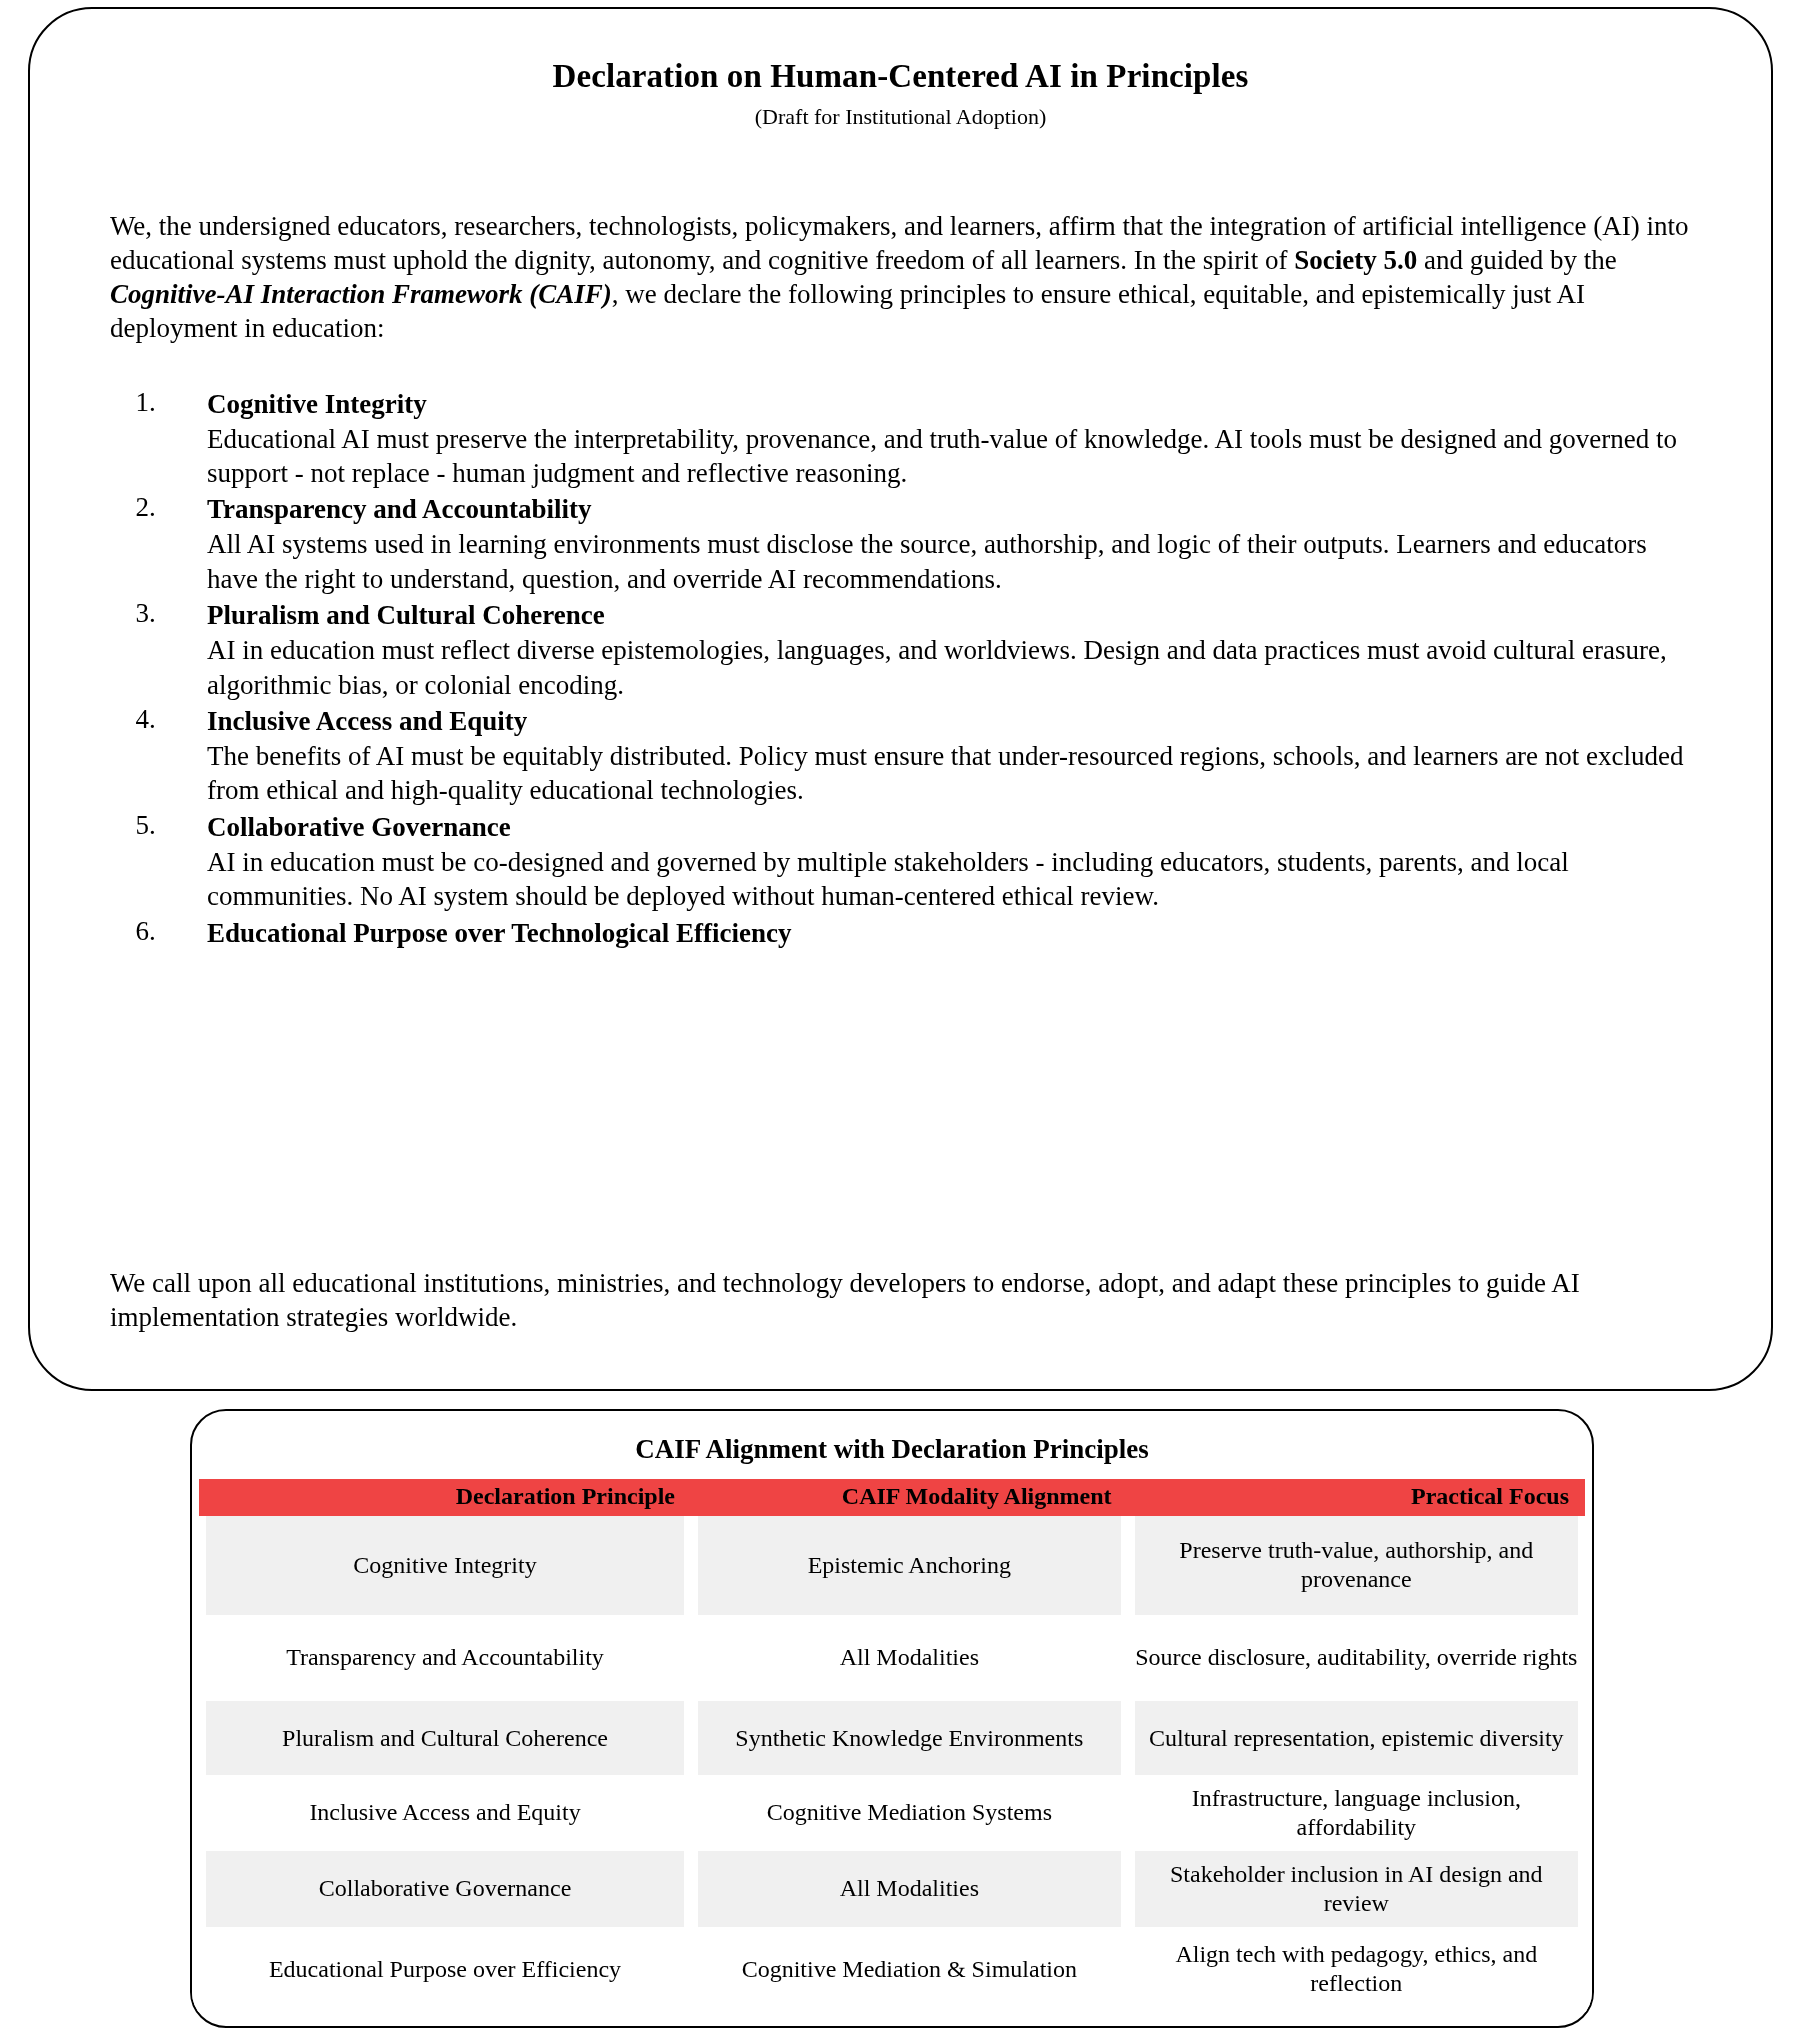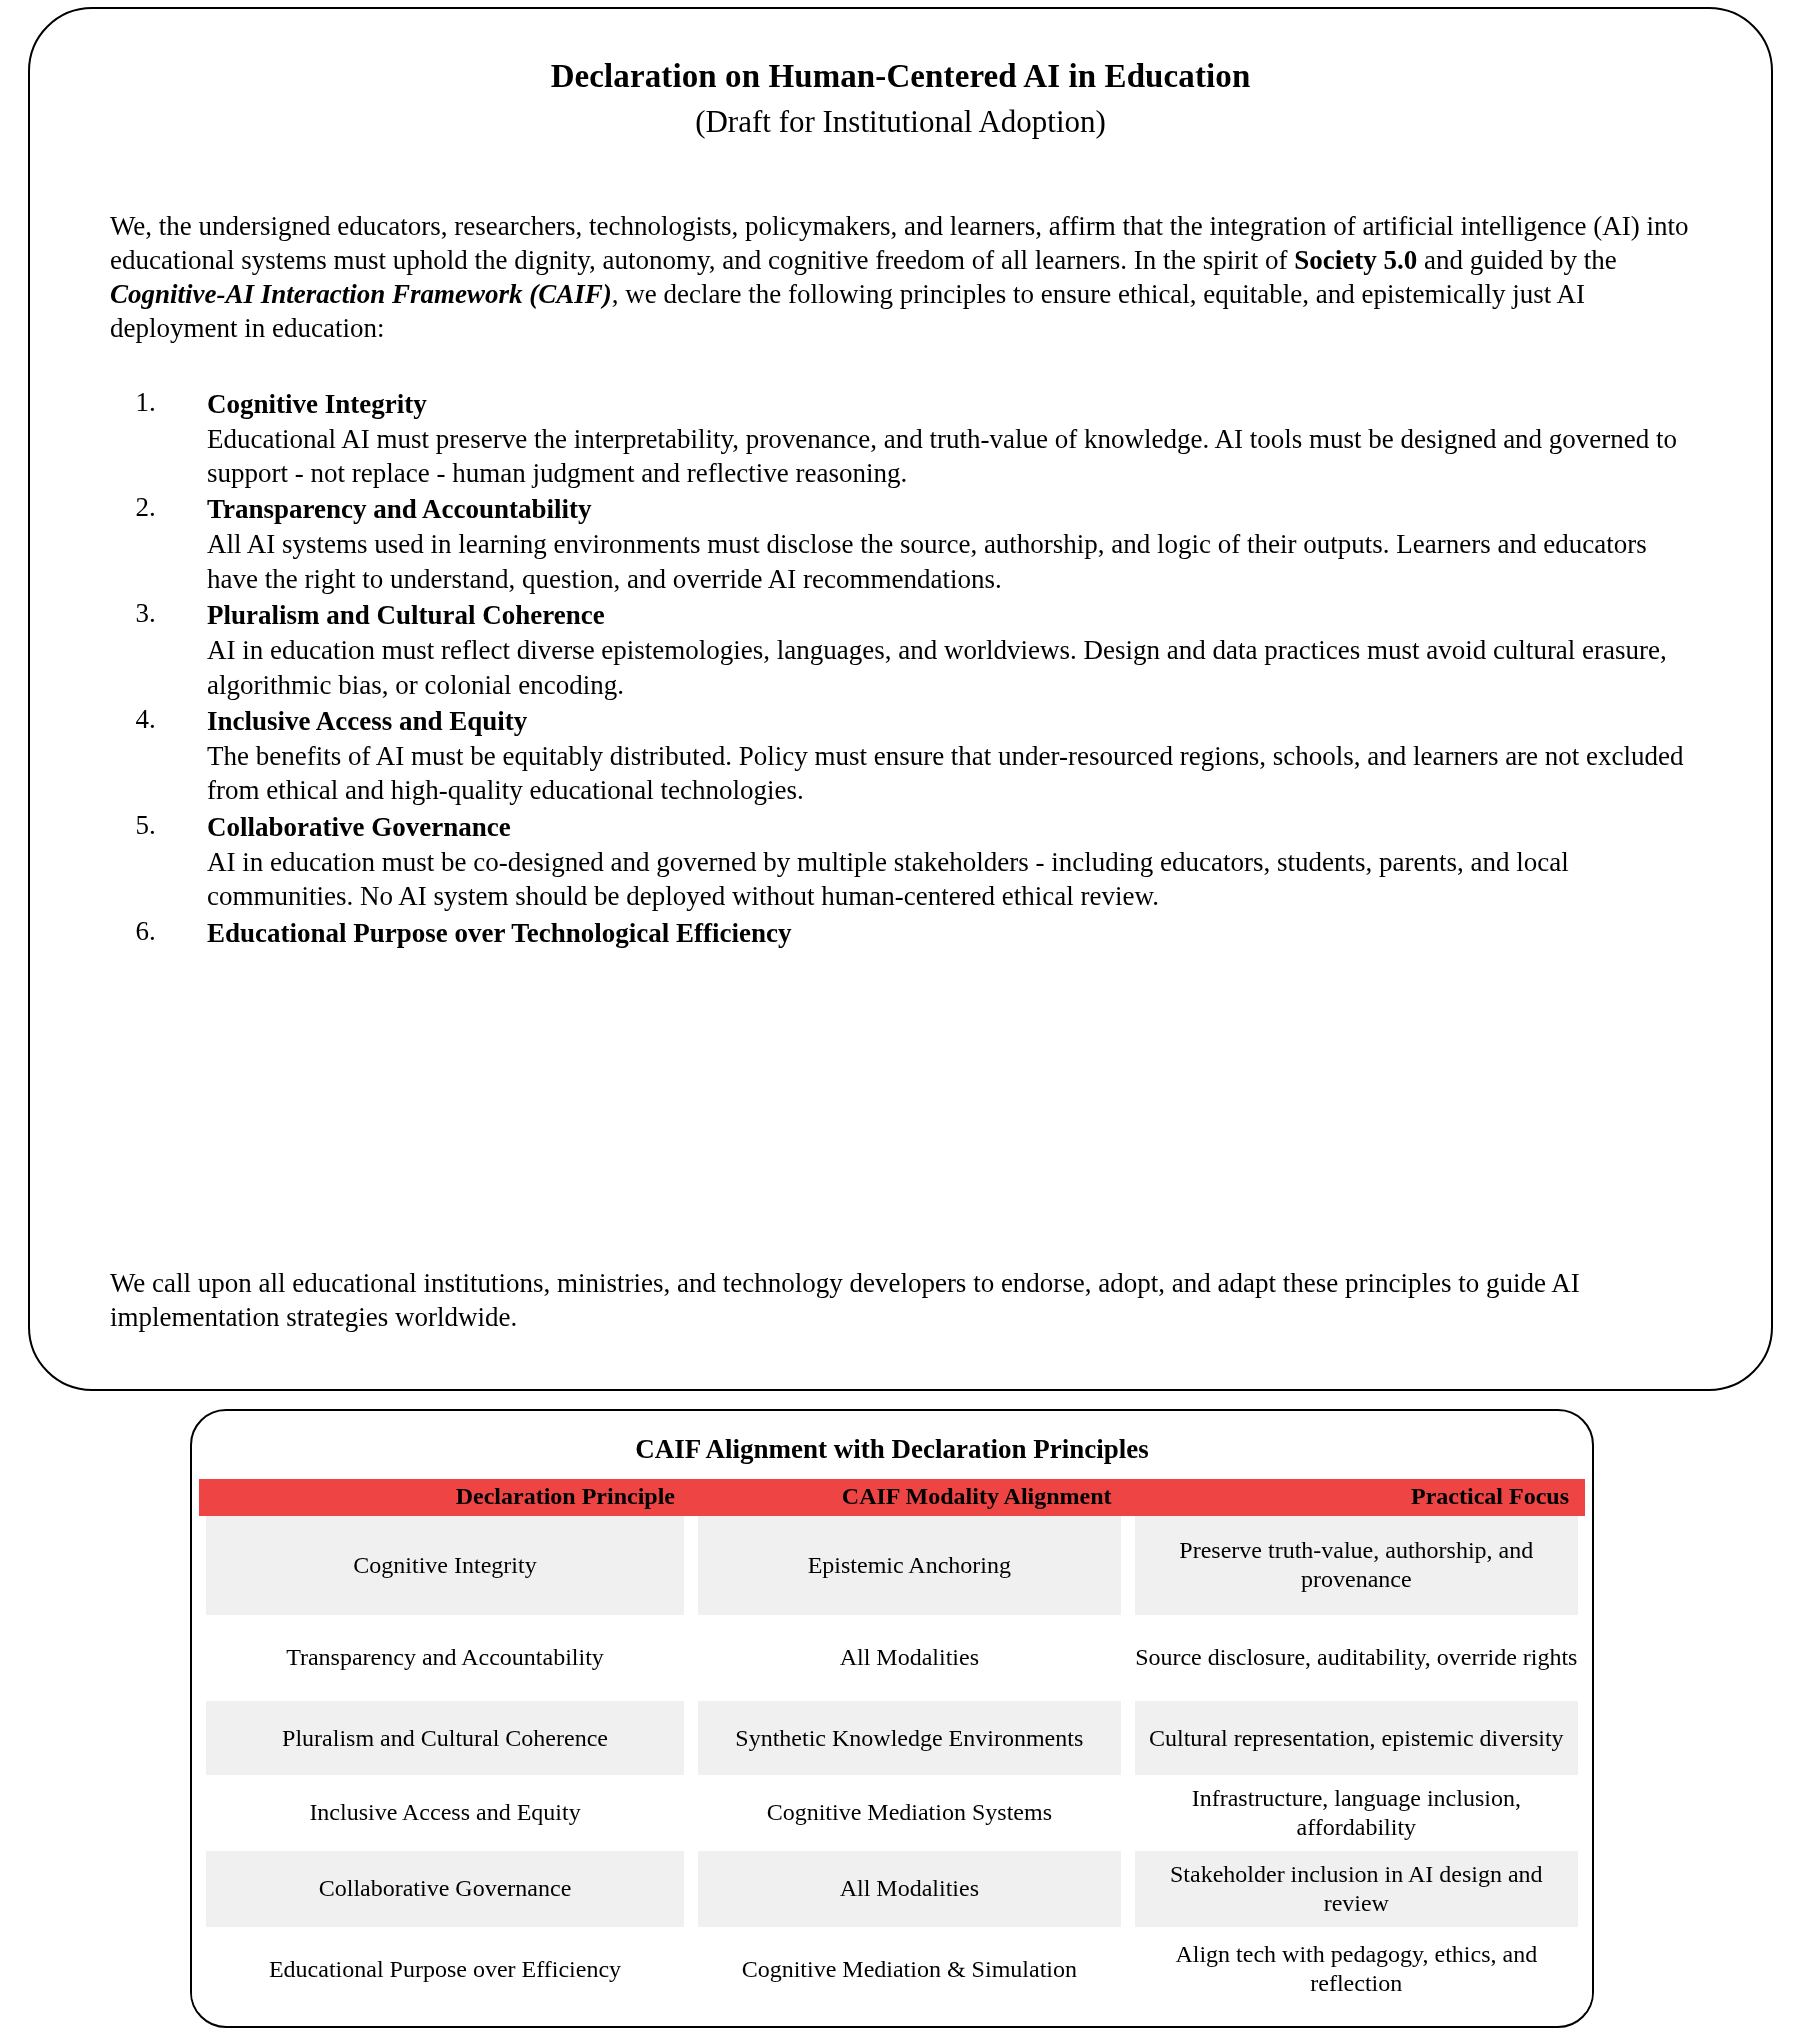--- a/index.html
+++ b/index.html
@@ -22,21 +22,21 @@
   }
 
   #doc-title{
     position:absolute; left:0; right:0; top:49px;
     text-align:center;
     font-size:33px; font-weight:bold; letter-spacing:0.1px;
   }
   #doc-subtitle{
     position:absolute; left:0; right:0; top:95px;
     text-align:center;
-    font-size:31px;
+    font-size:22px;
   }
 
   #intro-paragraph{
     position:absolute;
     left:80px; top:173px; width:1586px;
     font-size:27px; line-height:1.27;
     text-align:left;
   }
   #intro-paragraph b{font-weight:bold;text-align:center;}
   #intro-paragraph i{font-style:italic;font-weight:bold;}
@@ -133,21 +133,21 @@
   #alignment-table tbody tr.r3 td{height:57px;}
   #alignment-table tbody tr.r4 td{height:56px;}
   #alignment-table tbody tr.r5 td{height:55px;}
   #alignment-table tbody tr.r6 td{height:68px;}
 </style>
 </head>
 <body>
 
 <div id="declaration-card">
 
-  <div id="doc-title">Declaration on Human-Centered AI in Education</div>
+  <div id="doc-title">Declaration on Human-Centered AI in Principles</div>
 
   <div id="doc-subtitle">(Draft for Institutional Adoption)</div>
 
   <p id="intro-paragraph"><span>We, the undersigned educators, researchers, technologists, policymakers, and learners, affirm that the integration of artificial intelligence (AI) into educational systems must uphold the dignity, autonomy, and cognitive freedom of all learners. In the spirit of </span><b>Society 5.0</b><span> and guided by the </span><i>Cognitive-AI Interaction Framework (CAIF)</i><span>, we declare the following principles to ensure ethical, equitable, and epistemically just AI deployment in education:</span></p>
 
   <ol id="principles-list">
 
     <li class="principle-item">
       <span class="principle-number">1.</span>
       <div class="principle-heading">Cognitive Integrity</div>

